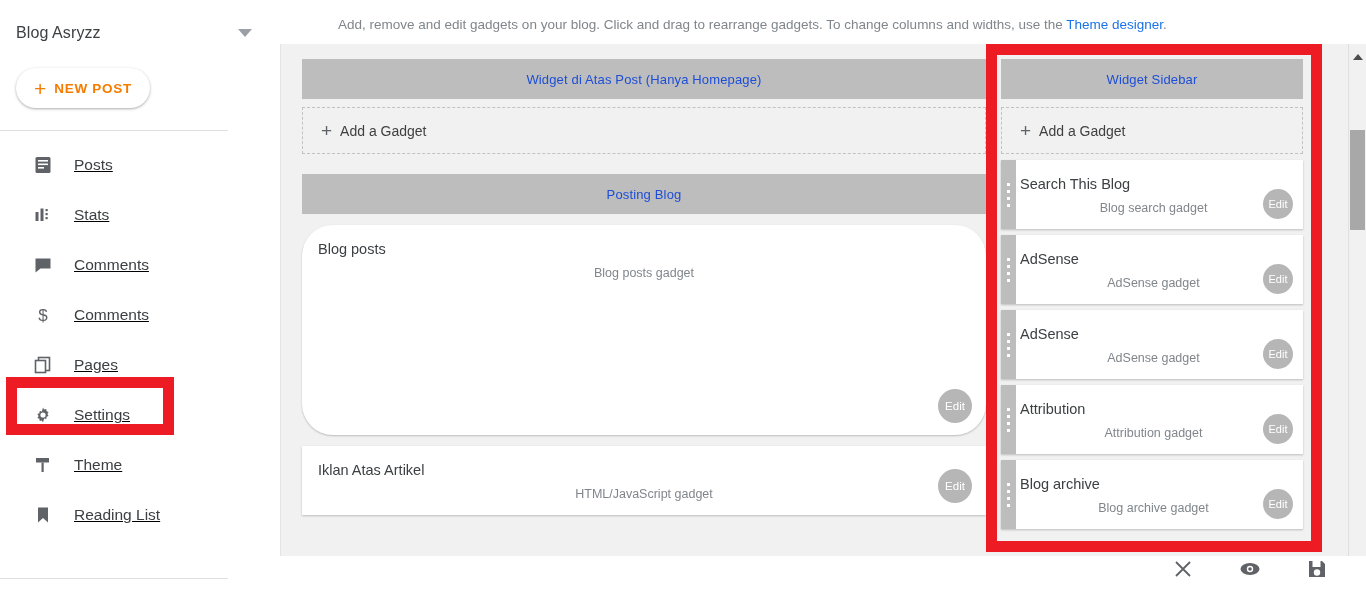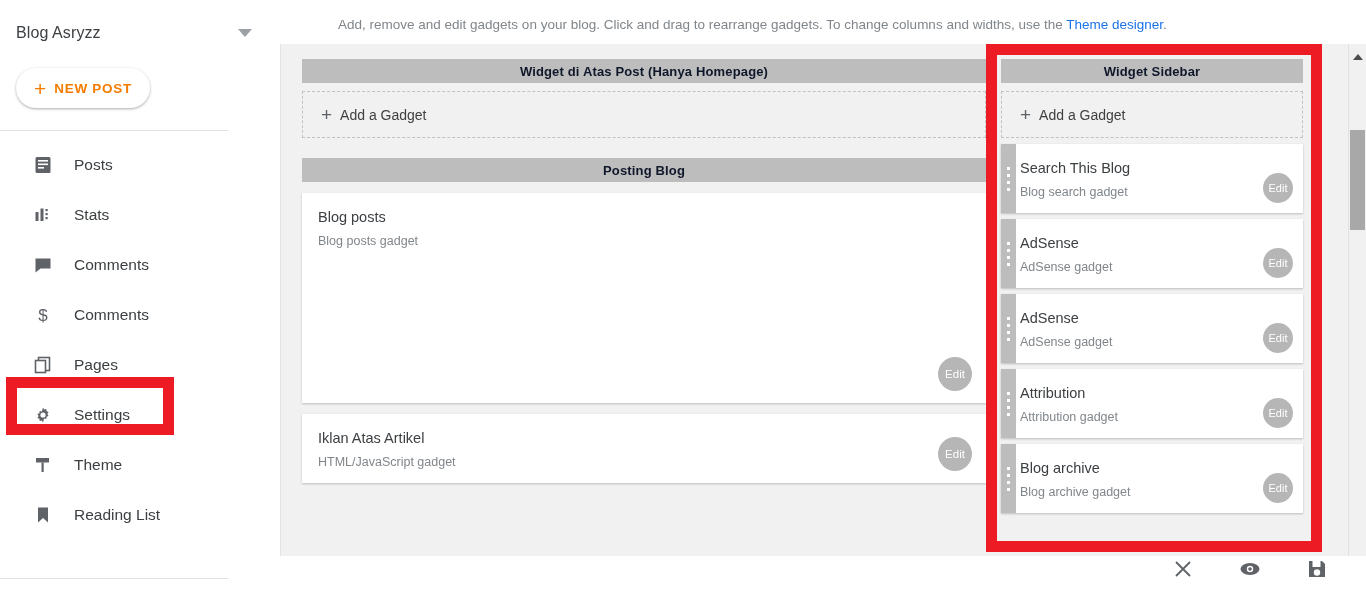--- a/index.html
+++ b/index.html
@@ -47,20 +47,21 @@
     font-size: 13.5px; color: #f57c00; font-weight: bold; letter-spacing: .7px;
   }
   .nav-divider {
     position: absolute; left: 0; top: 130px; width: 228px; height: 1px;
     background: #e0e0e0;
   }
   .nav-list { position: absolute; left: 0; top: 140px; width: 228px; }
   .nav-item {
     position: relative; height: 50px; display: flex; align-items: center;
     cursor: pointer;
+    text-decoration: underline;
   }
   .nav-ico {
     width: 26px; margin-left: 30px; display: flex;
     align-items: center; justify-content: center;
     color: #5f6368;
   }
   .nav-label {
     margin-left: 18px; font-size: 15.5px; color: #3c4043;
   }
   .nav-item.active .nav-label { color: #f57c00; }
@@ -84,22 +85,22 @@
     overflow: hidden;
   }
   .col-main {
     position: absolute; left: 21px; top: 15px; width: 684px;
   }
   .col-side {
     position: absolute; left: 720px; top: 15px; width: 302px;
   }
 
   .sec-header {
-    height: 24px; background: #bdbdbd; color: #0f172a;
-    font-size: 13px; font-weight: bold;
+    height: 40px; background: #bdbdbd; color: #1d4ed8;
+    font-size: 13px; font-weight: normal;
     display: flex; align-items: center; justify-content: center;
     letter-spacing: .15px;
   }
 
   .add-gadget {
     margin-top: 8px; height: 47px;
     background: #f1f1f1; border: 1px dashed #c2c2c2;
     display: flex; align-items: center; padding-left: 18px;
     cursor: pointer;
   }
@@ -118,29 +119,29 @@
   .drag-handle {
     position: absolute; left: 0; top: 0; bottom: 0; width: 15px;
     background: #bdbdbd;
     display: flex; flex-direction: column; align-items: center;
     justify-content: center; gap: 4px;
   }
   .drag-handle i {
     display: block; width: 3px; height: 3px; background: #ffffff;
   }
   .g-title { font-size: 14.5px; color: #3c4043; margin-bottom: 9px; }
-  .g-sub   { font-size: 12.5px; color: #80868b; }
+  .g-sub   { font-size: 12.5px; color: #80868b; text-align: center; }
   .edit-btn {
     position: absolute; right: 14px; bottom: 12px;
     width: 34px; height: 34px; border-radius: 50%;
     background: #b6b6b6; color: #ffffff;
     font-size: 11.5px; display: flex; align-items: center;
     justify-content: center; cursor: pointer; border: none;
   }
-  .gadget.tall { height: 210px; }
+  .gadget.tall { height: 210px; border-radius: 31px; }
   .gadget.tall .edit-btn { bottom: 12px; }
 
   
   .col-side .gadget { margin-top: 6px; }
   .col-side .gadget .edit-btn { width: 30px; height: 30px; font-size: 11px; right: 10px; bottom: 10px; }
 
   
   .redbox {
     position: absolute; border: 11px solid #ed1c24;
     pointer-events: none;

